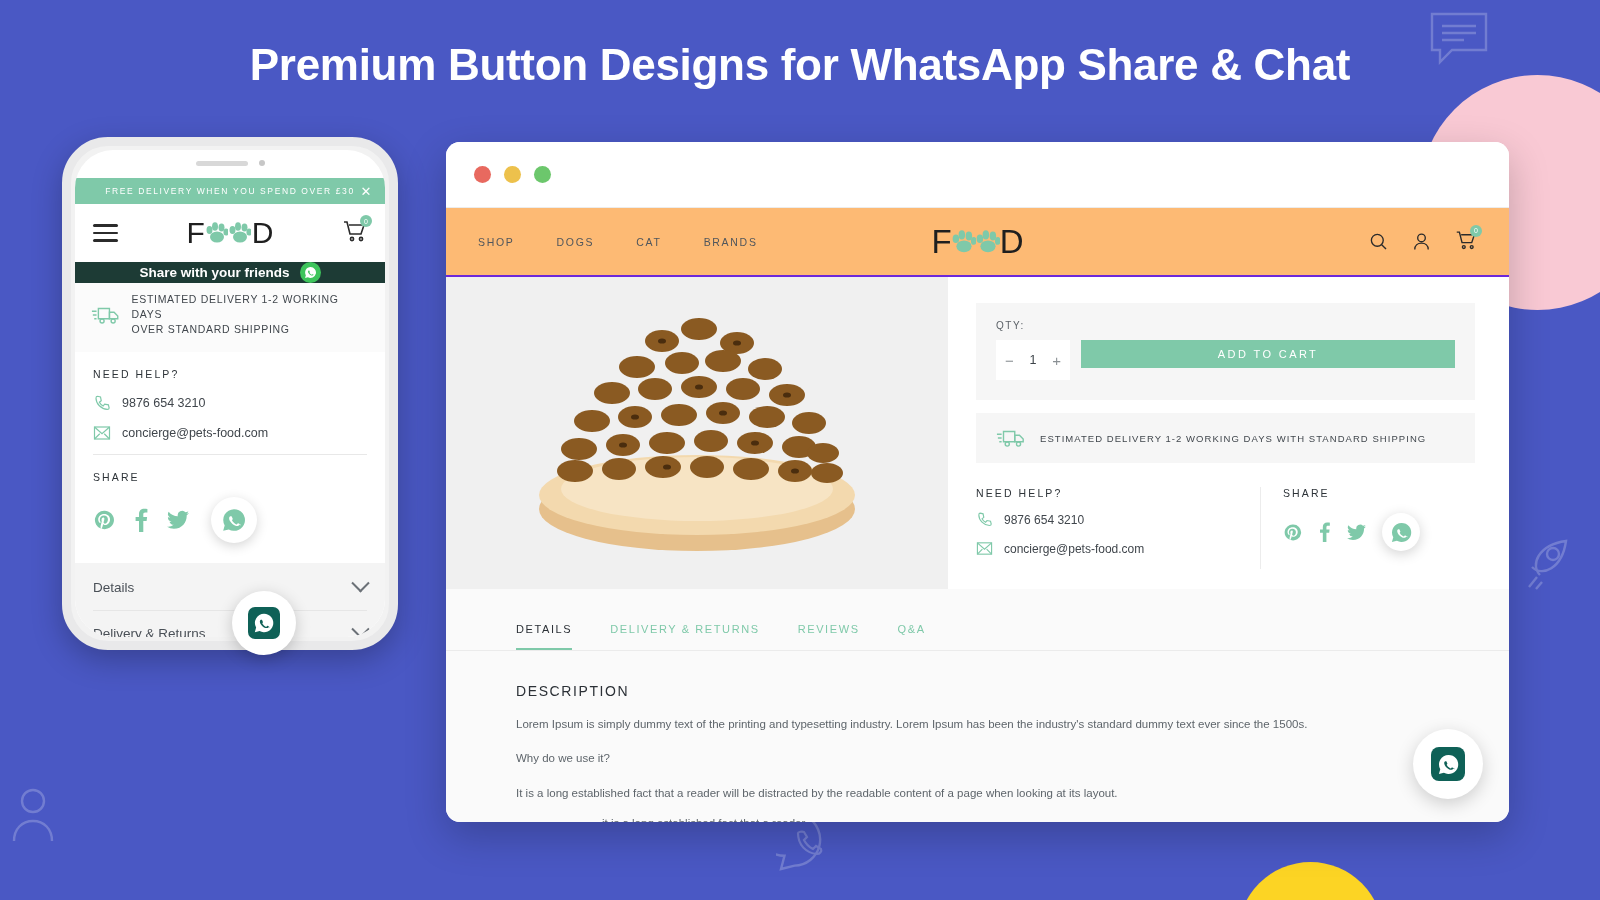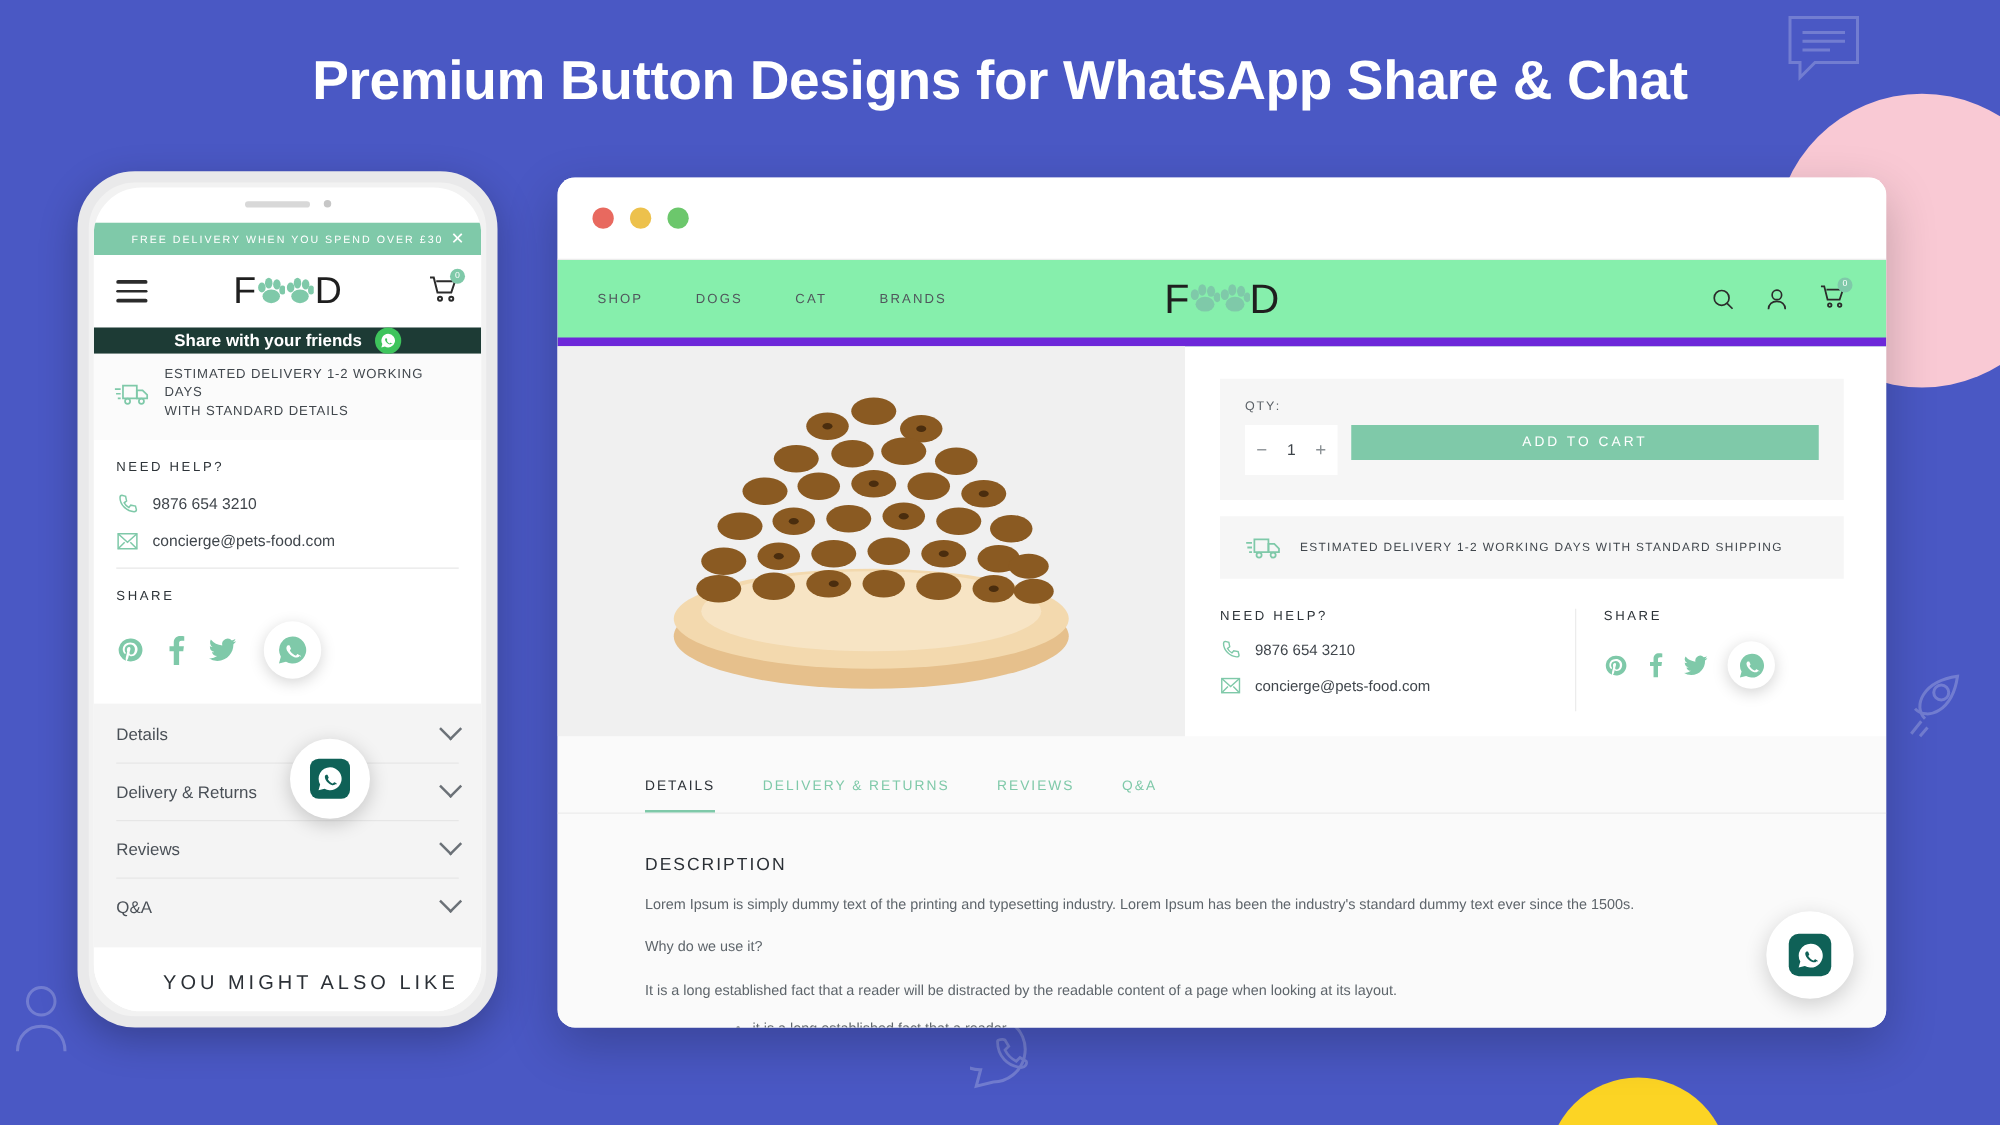--- a/index.html
+++ b/index.html
@@ -26,21 +26,21 @@
   .headline {
     position: absolute; top: 40px; left: 0; width: 1600px;
     text-align: center; color: #ffffff;
     font-size: 44px; font-weight: bold; letter-spacing: -0.3px;
     font-family: "Liberation Sans", sans-serif;
   }
 
   
   .phone {
     position: absolute; left: 62px; top: 137px;
-    width: 336px; height: 685px;
+    width: 336px; height: 513px;
     background: #f2f2f2;
     border: 9px solid #e9e9ea;
     border-radius: 46px;
     box-shadow: 0 10px 30px rgba(0,0,0,.25);
     overflow: hidden;
   }
   .phone-inner {
     position: absolute; inset: 4px;
     background: #ffffff; border-radius: 38px; overflow: hidden;
   }
@@ -137,22 +137,22 @@
     border-radius: 14px; overflow: hidden;
     box-shadow: 0 14px 40px rgba(0,0,0,.22);
   }
   .browser-bar {
     height: 66px; background: #ffffff; display: flex; align-items: center;
     padding-left: 28px; gap: 13px; border-bottom: 1px solid #ececec;
   }
   .dot { width: 17px; height: 17px; border-radius: 50%; }
 
   .d-header {
-    height: 69px; background: #86efac; display: flex; align-items: center;
-    padding: 0 32px; position: relative; border-bottom: 7px solid #6d28d9;
+    height: 69px; background: #fdba74; display: flex; align-items: center;
+    padding: 0 32px; position: relative; border-bottom: 2px solid #6d28d9;
   }
   .d-nav { display: flex; gap: 42px; }
   .d-nav a { font-size: 10.5px; letter-spacing: 1.7px; color: #50565c; text-decoration: none; cursor: pointer; }
   .d-logo { position: absolute; left: 50%; transform: translateX(-50%); display: flex; align-items: center; }
   .d-logo .logo-letter { font-size: 33px; }
   .d-head-icons { margin-left: auto; display: flex; align-items: center; gap: 24px; }
 
   .d-body { display: flex; height: 312px; background: #ffffff; }
   .d-gallery { width: 502px; background: #f0f0f0; position: relative; overflow: hidden; }
   .kibble-wrap { position: absolute; left: 50%; top: 4px; transform: translateX(-50%); }
@@ -303,21 +303,21 @@
       <div class="m-delivery">
         <svg width="30" height="24" viewBox="0 0 32 24" fill="none" stroke="#7fc9a9" stroke-width="1.5">
           <path d="M8 5 h12 v11 H8z"></path>
             <path d="M20 9 h5 l4 4 v3 h-9z"></path>
           <circle cx="12" cy="18.5" r="2.2"></circle>
             <circle cx="24" cy="18.5" r="2.2"></circle>
           <path d="M1 8 h5 M2 12 h4 M3.5 16 h2.5"></path>
         </svg>
         <p>
           <span>ESTIMATED DELIVERY 1-2 WORKING DAYS</span><br>
-          <span>WITH STANDARD DETAILS</span>
+          <span>OVER STANDARD SHIPPING</span>
         </p>
       </div>
 
       <div class="m-card">
         <div class="sec-title">NEED HELP?</div>
         <div class="contact-row">
           <svg width="18" height="18" viewBox="0 0 24 24" fill="none" stroke="#7fc9a9" stroke-width="1.6">
             <path d="M6 3 l4 1 1 5 -2.5 2 a12 12 0 0 0 5 5 l2-2.5 5 1 1 4 c0 1-1 2-2.5 2 C11 20 4 13 4 5.5 4 4 5 3 6 3z"></path>
           </svg>
           <span>9876 654 3210</span>

